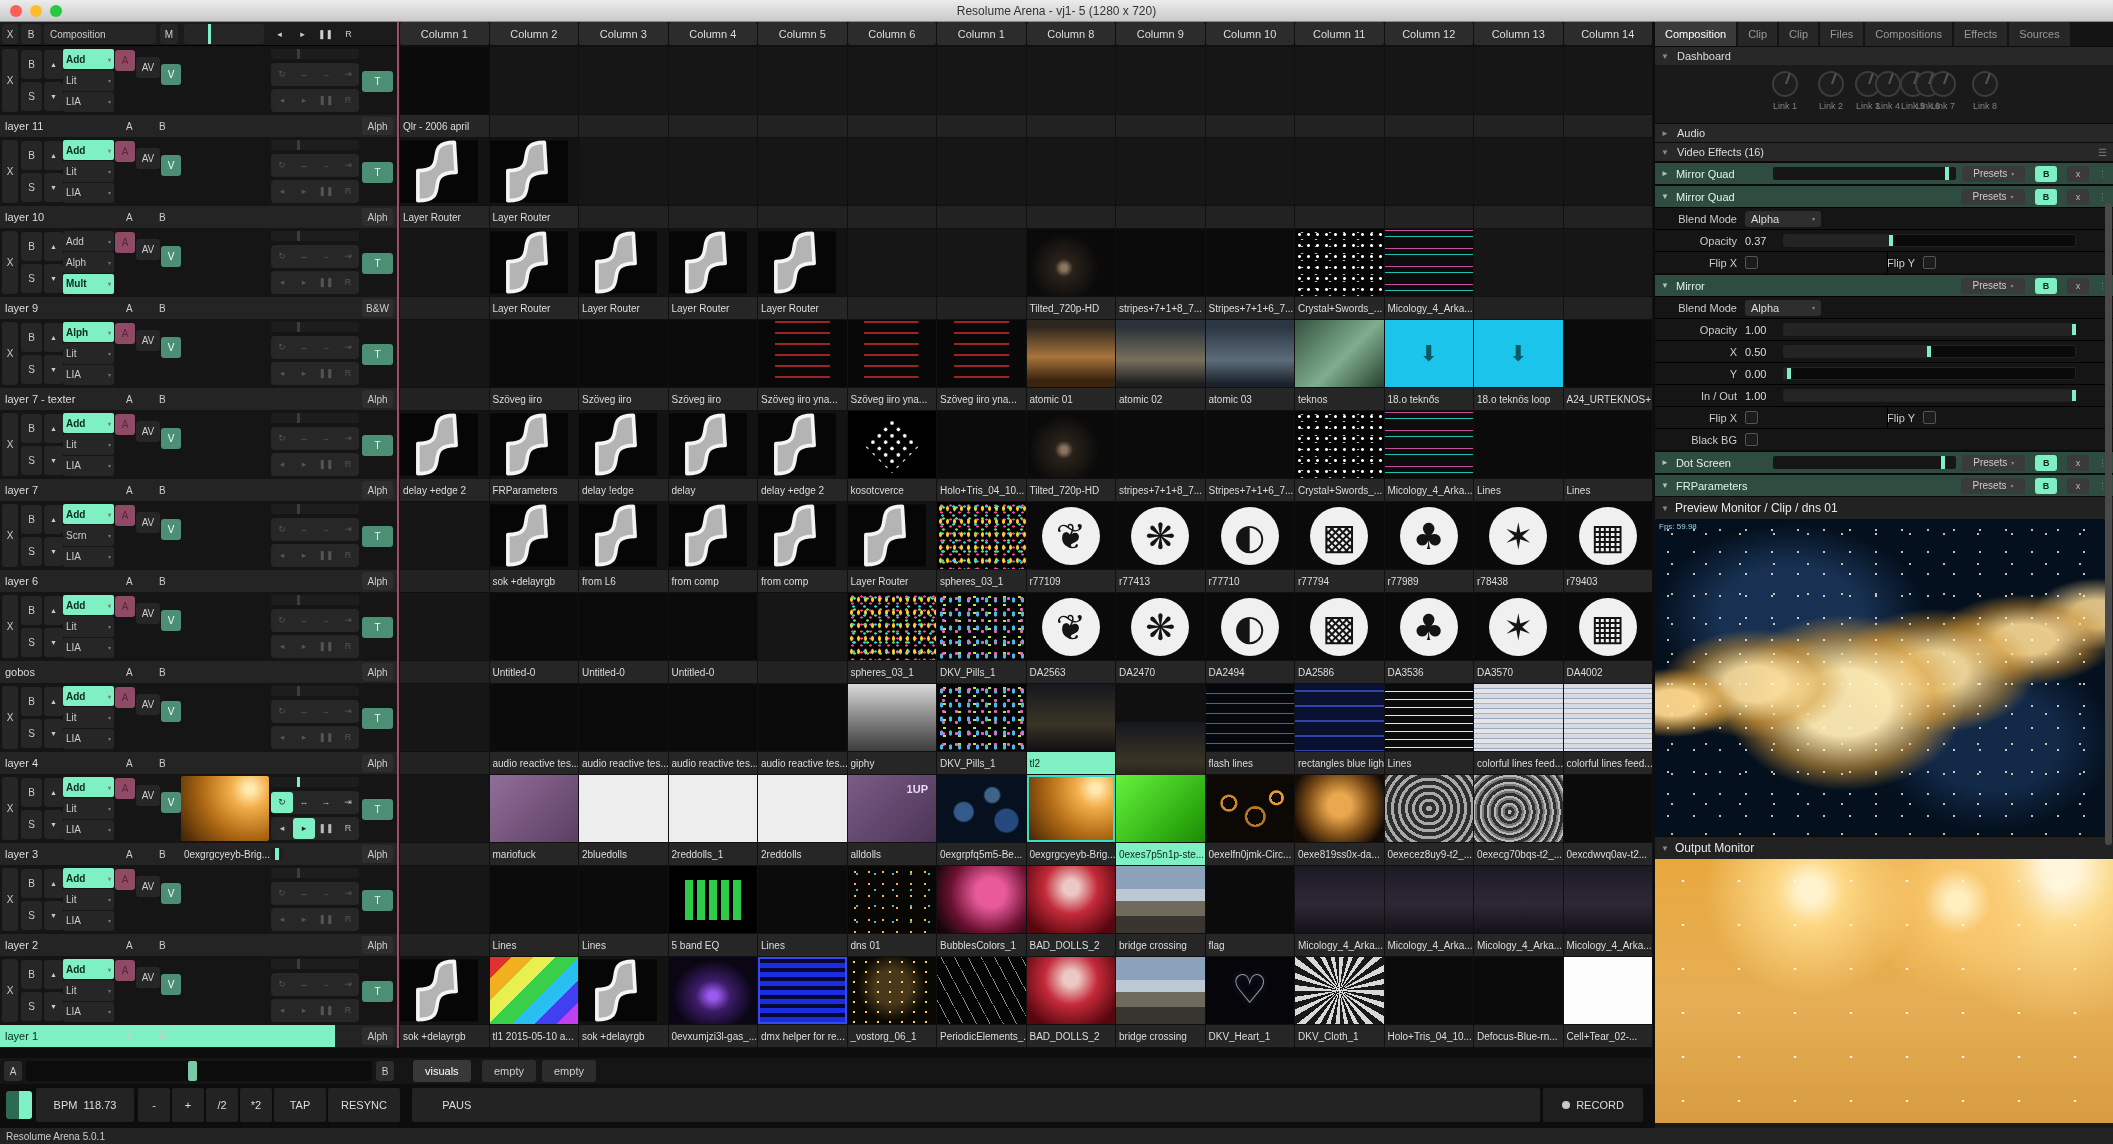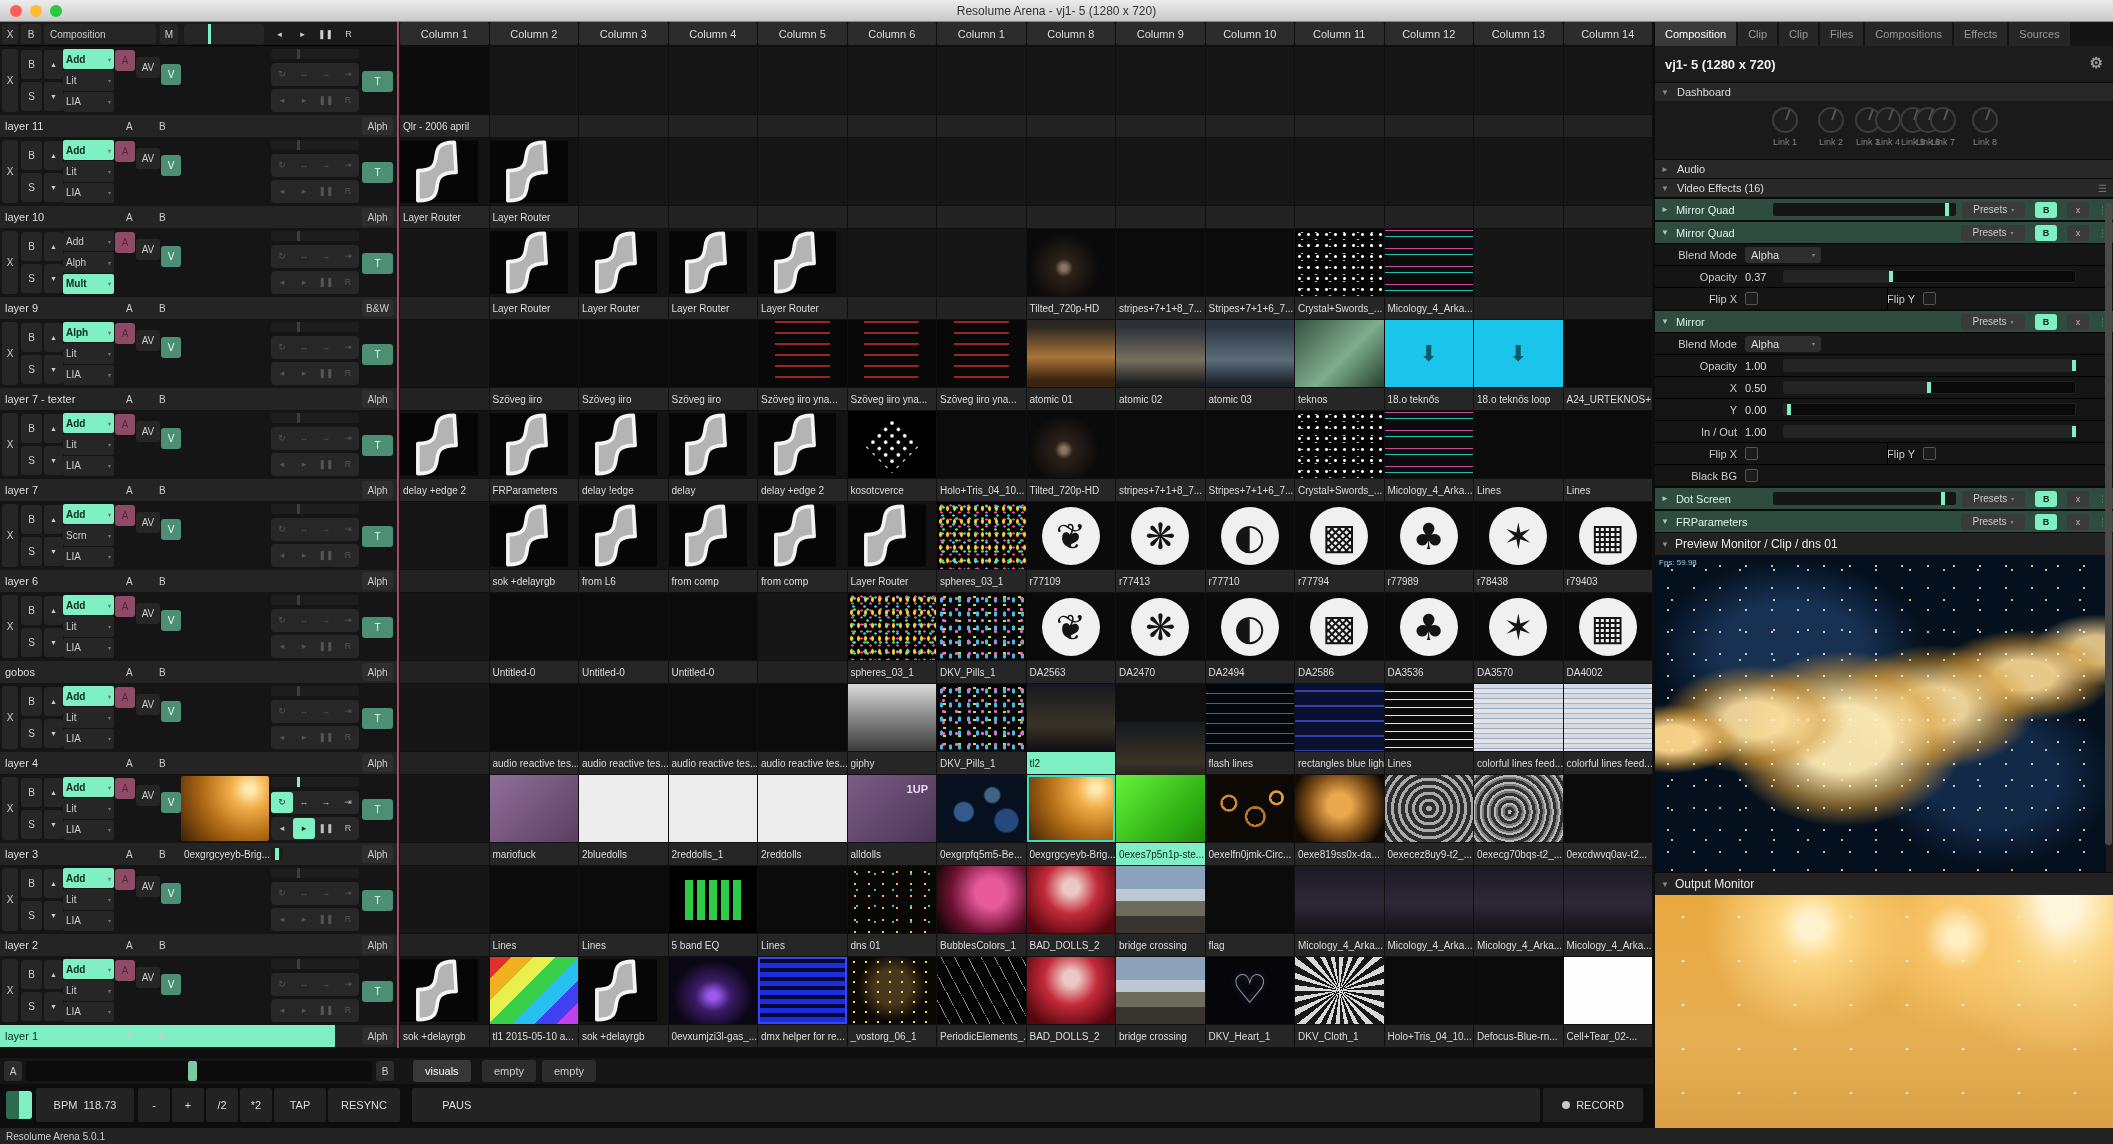--- a/index.html
+++ b/index.html
@@ -1485,24 +1485,20 @@
 <div id="right" class="abs">
   <div id="tabs">
       <div class="tab active">Composition</div>
       <div class="tab">Clip</div>
       <div class="tab">Clip</div>
       <div class="tab">Files</div>
       <div class="tab">Compositions</div>
       <div class="tab">Effects</div>
       <div class="tab">Sources</div>
     </div>
-  <div id="comp-title">
-    <span>vj1- 5 (1280 x 720)</span>
-    <span id="gear">⚙</span>
-  </div>
   <div class="sechdr">
     <span class="arr">▼</span>
     <span class="cnt">Dashboard</span>
   </div>
   <div id="knobs">
       <div class="knob" style="left: 117px;">
         <i></i>
       </div>
       <div class="knoblbl" style="left: 130px;">Link 1</div>
       <div class="knob" style="left: 163px;">

